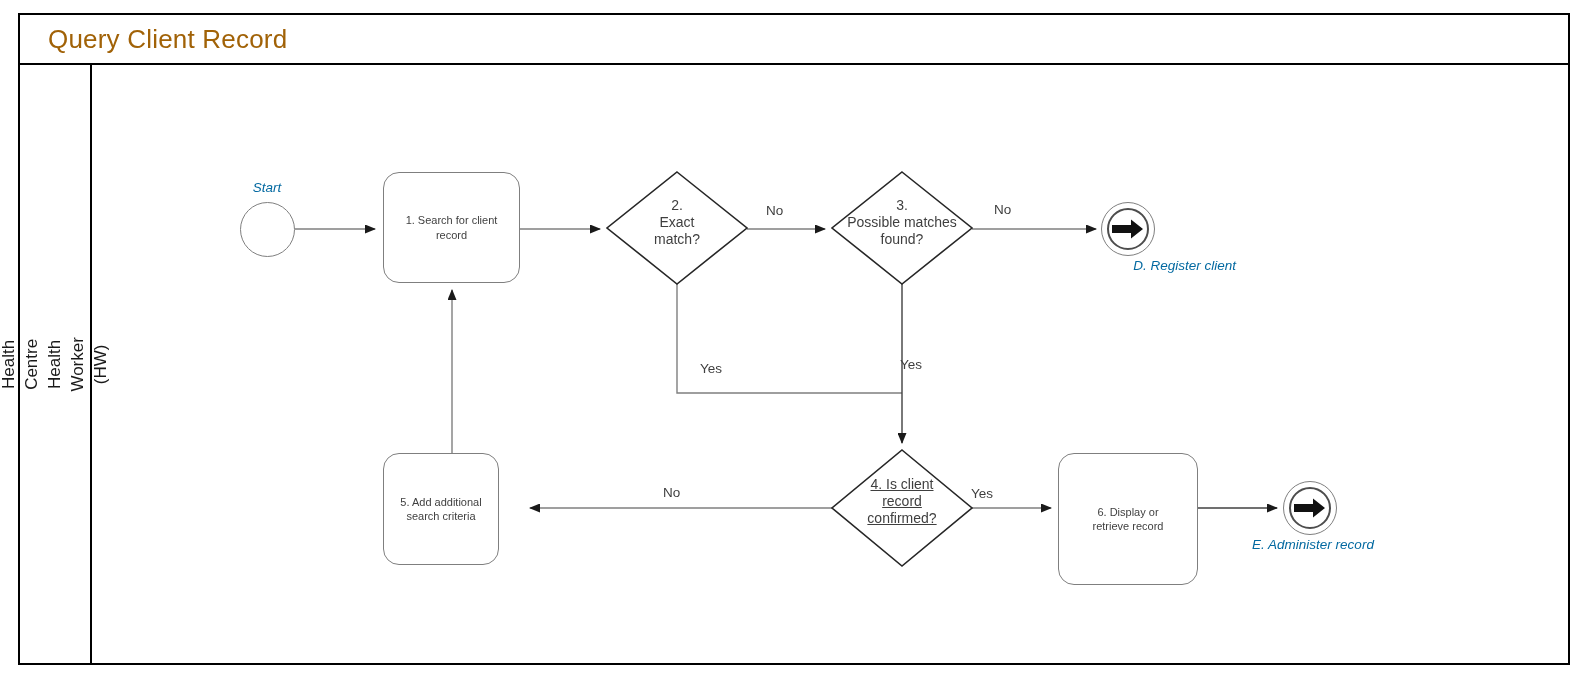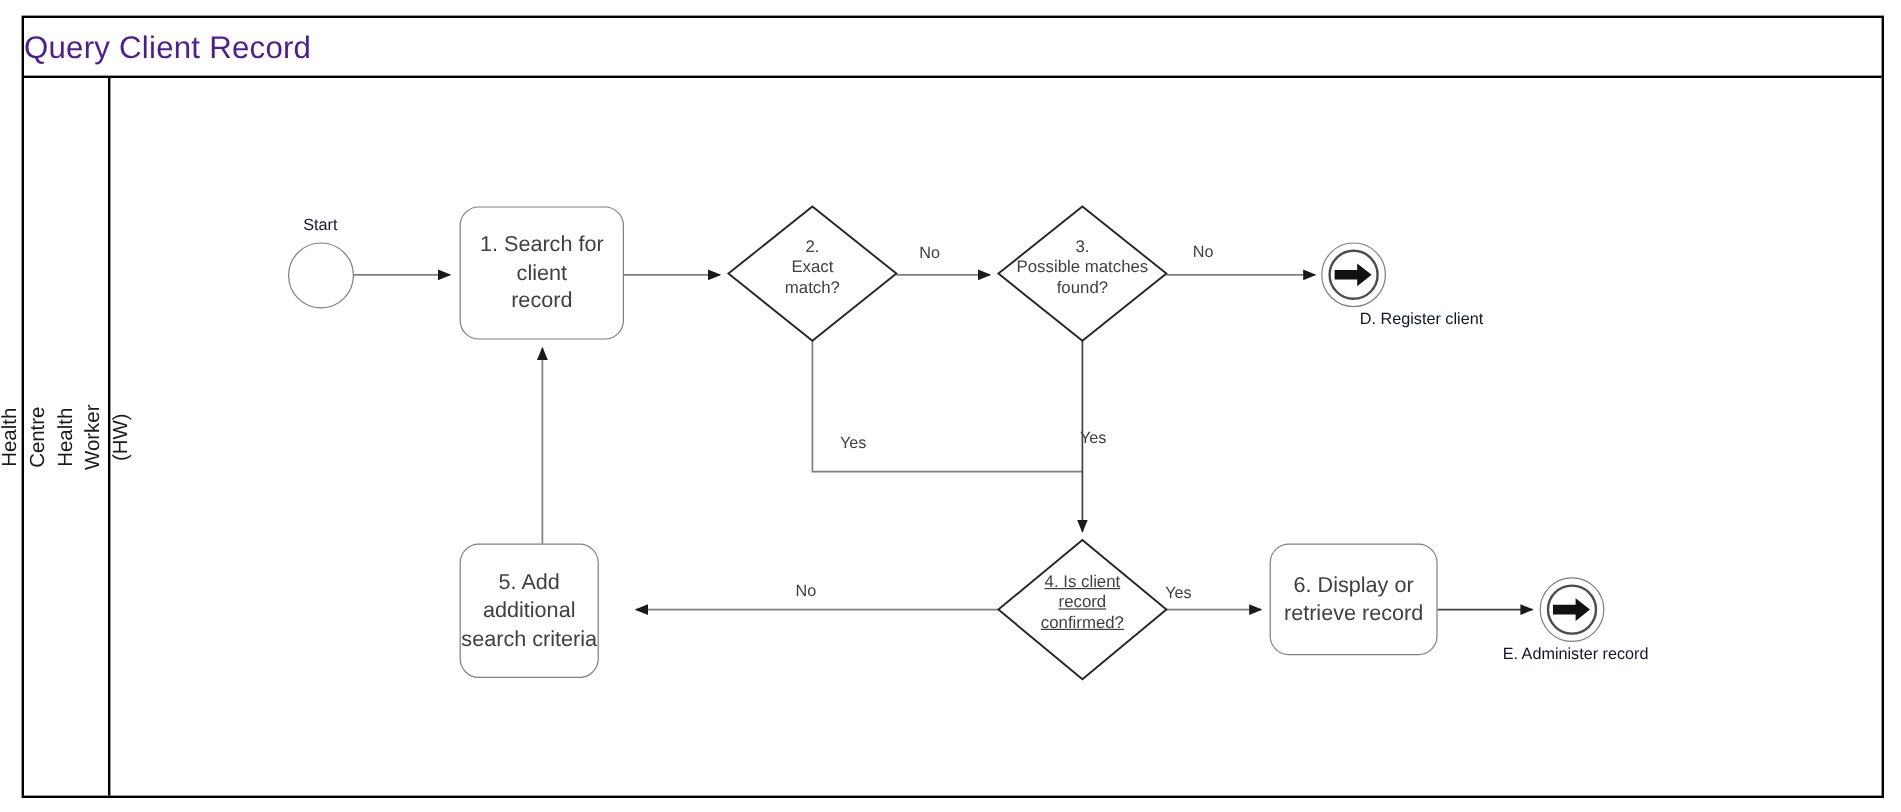--- a/index.html
+++ b/index.html
@@ -3,38 +3,38 @@
 <meta charset="utf-8">
 <style>
   html,body{margin:0;padding:0;background:#ffffff;}
   #canvas{
     position:relative;width:1584px;height:677px;background:#ffffff;
     font-family:"Liberation Sans", sans-serif;color:#3f3f3f;overflow:hidden;
   }
   
   .pool{position:absolute;left:18px;top:13px;width:1552px;height:652px;border:2px solid #000;box-sizing:border-box;background:#fff;}
   .title-band{position:absolute;left:0;top:0;width:100%;height:50px;border-bottom:2px solid #000;box-sizing:border-box;display:flex;align-items:center;}
-  .pool-title{font-size:26px;color:#4c1d95;padding-left:0;letter-spacing:0.2px;}
+  .pool-title{font-size:26px;color:#a16207;padding-left:28px;letter-spacing:0.2px;}
   .lane-label-cell{position:absolute;left:0;top:50px;width:72px;height:598px;border-right:2px solid #000;box-sizing:border-box;display:flex;align-items:center;justify-content:center;}
   .lane-label{transform:rotate(-90deg);white-space:pre-line;text-align:center;font-size:17px;line-height:1.35;color:#1a1a1a;width:360px;}
   
   svg.layer{position:absolute;left:0;top:0;width:1584px;height:677px;pointer-events:none;}
   
   .task{
     position:absolute;border:1.4px solid #7f7f7f;border-radius:16px;background:#fff;
     display:flex;align-items:center;justify-content:center;text-align:center;
-    font-size:18px;line-height:1.3;white-space:pre-line;box-sizing:border-box;color:#3f3f3f;
+    font-size:11px;line-height:1.3;white-space:pre-line;box-sizing:border-box;color:#3f3f3f;
   }
   
   .event-start{position:absolute;width:55px;height:55px;border:1.4px solid #7f7f7f;border-radius:50%;background:#fff;box-sizing:border-box;}
   
   .event-end{position:absolute;width:54px;height:54px;border:1.4px solid #7f7f7f;border-radius:50%;background:#fff;box-sizing:border-box;display:flex;align-items:center;justify-content:center;}
   .event-end-inner{width:42px;height:42px;border:2px solid #4d4d4d;border-radius:50%;display:flex;align-items:center;justify-content:center;box-sizing:border-box;}
   
-  .lbl{position:absolute;text-align:center;font-size:13.5px;color:#0f172a;white-space:pre-line;line-height:1.25;}
+  .lbl{position:absolute;text-align:center;font-size:13.5px;color:#0369a1;white-space:pre-line;line-height:1.25;font-style:italic;}
   .gw-lbl{position:absolute;text-align:center;font-size:14px;color:#3f3f3f;white-space:pre-line;line-height:1.22;}
   .edge-lbl{position:absolute;text-align:left;font-size:13.5px;color:#3f3f3f;width:44px;}
 </style>
 </head>
 <body>
 
 <div id="canvas">
 
   <div class="pool">
     <div class="title-band">
@@ -97,21 +97,21 @@
       <svg width="32" height="20" viewBox="0 0 32 20">
         <polygon points="0,6 19,6 19,0.5 31,10 19,19.5 19,14 0,14" fill="#111111"></polygon>
       </svg>
     </div>
   </div>
   <div class="lbl" style="left:1076px;top:258px;width:160px;text-align:right;">D. Register client</div>
 
   <div class="task" style="left:383px;top:453px;width:116px;height:112px;">5. Add additional
 search criteria</div>
 
-  <div class="task" style="left:1058px;top:453px;width:140px;height:93px;">6. Display or
+  <div class="task" style="left:1058px;top:453px;width:140px;height:132px;">6. Display or
 retrieve record</div>
 
   <div class="event-end" style="left:1283px;top:481px;">
     <div class="event-end-inner">
       <svg width="32" height="20" viewBox="0 0 32 20">
         <polygon points="0,6 19,6 19,0.5 31,10 19,19.5 19,14 0,14" fill="#111111"></polygon>
       </svg>
     </div>
   </div>
   <div class="lbl" style="left:1223px;top:537px;width:180px;">E. Administer record</div>

